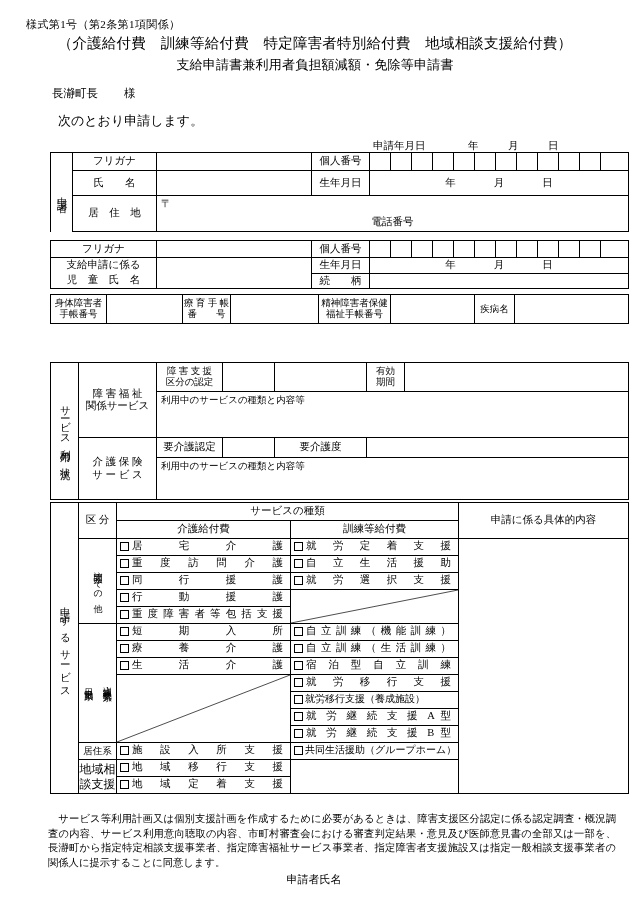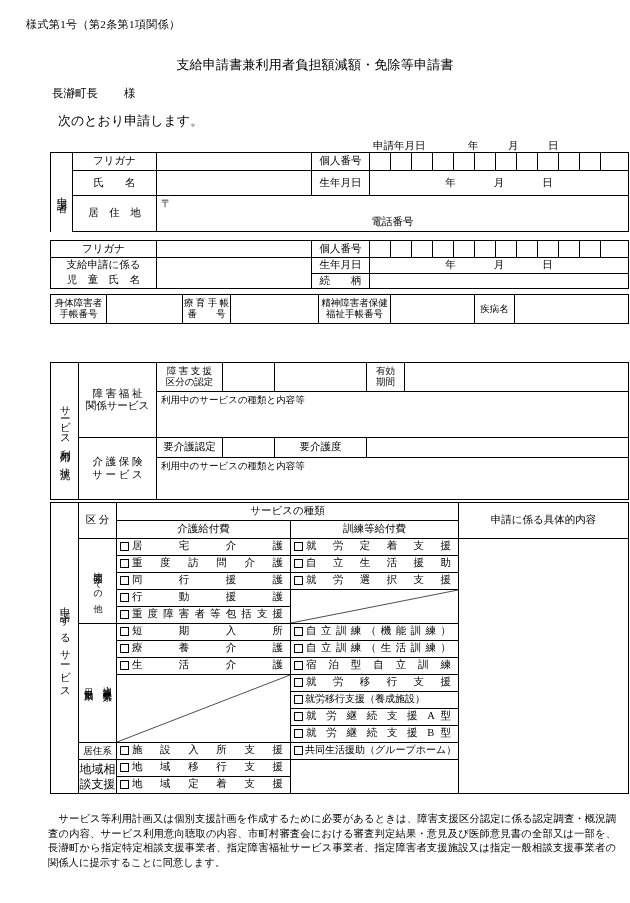--- a/index.html
+++ b/index.html
@@ -68,20 +68,21 @@
   .consent p{margin:12px;text-indent:1em;}
   .signline{position:absolute;left:0;top:872px;width:630px;text-align:center;font-size:11px;}
   .signline span{margin-right:2px;}
 </style>
 </head>
 <body>
 
 <div class="page">
 
   <div class="form-no">様式第1号（第2条第1項関係）</div>
+  <div class="title1">（介護給付費　訓練等給付費　特定障害者特別給付費　地域相談支援給付費）</div>
   <div class="title2">支給申請書兼利用者負担額減額・免除等申請書</div>
   <div class="addressee">
     <span>長瀞町長</span><span class="sama">様</span>
   </div>
   <div class="leadin">次のとおり申請します。</div>
 
   <div class="hdr-date" style="left:373px;top:139px;">申請年月日</div>
   <div class="hdr-date" style="left:468px;top:139px;">年</div>
   <div class="hdr-date" style="left:508px;top:139px;">月</div>
   <div class="hdr-date" style="left:548px;top:139px;">日</div>
@@ -508,14 +509,17 @@
               <span class="cbtext spread">地　域　定　着　支　援</span>
             </span>
       </td>
     </tr>
   </tbody>
     </table>
 
   <div class="consent">
     <p>サービス等利用計画又は個別支援計画を作成するために必要があるときは、障害支援区分認定に係る認定調査・概況調査の内容、サービス利用意向聴取の内容、市町村審査会における審査判定結果・意見及び医師意見書の全部又は一部を、長瀞町から指定特定相談支援事業者、指定障害福祉サービス事業者、指定障害者支援施設又は指定一般相談支援事業者の関係人に提示することに同意します。</p>
   </div>
+  <div class="signline">
+    <span>申請者氏名</span>
+  </div>
 
 </div>
 
 </body></html>

